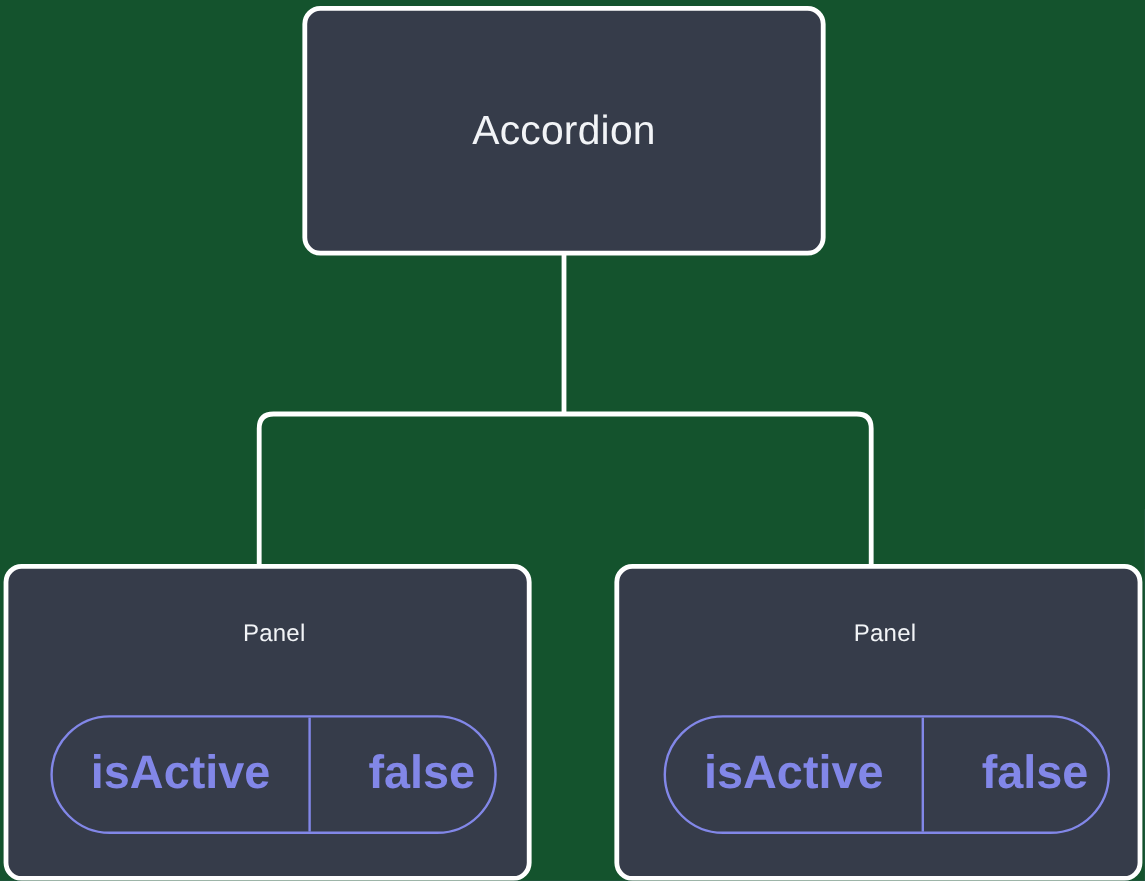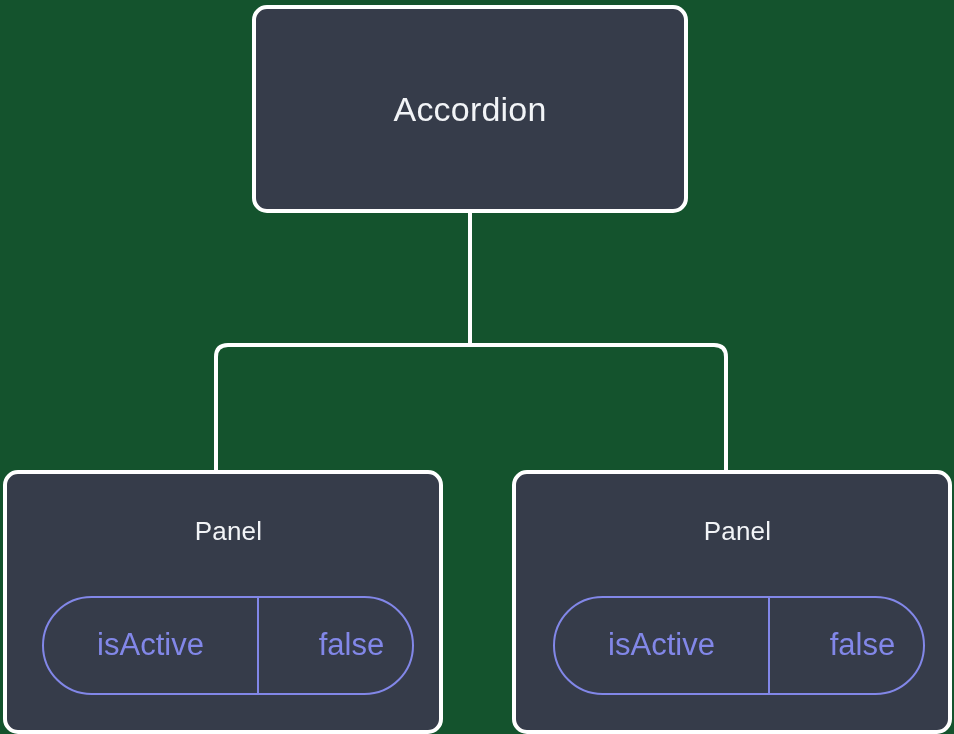--- a/index.html
+++ b/index.html
@@ -71,21 +71,21 @@
     line-height: 1;
     white-space: nowrap;
   }
 
   .node-root .node-title {
     font-size: 34px;
     font-weight: 400;
   }
 
   .node-child .node-title {
-    font-size: 26px;
+    font-size: 20px;
     font-weight: 400;
     margin-left: 11px;
   }
 
   
   .state-pill {
     position: absolute;
     top: 122px;
     box-sizing: border-box;
     height: 99px;
@@ -97,22 +97,22 @@
   }
 
   .state-pill-left  { left: 35px;  width: 372px; }
   .state-pill-right { left: 37px;  width: 372px; }
 
   .pill-cell {
     display: flex;
     align-items: center;
     justify-content: center;
     color: #8287e8;
-    font-size: 31px;
-    font-weight: 400;
+    font-size: 39px;
+    font-weight: 700;
     line-height: 1;
     white-space: nowrap;
     box-sizing: border-box;
     text-align: right;
   }
 
   .pill-key {
     flex: 0 0 215px;
     border-right: 2px solid #8287e8;
     padding-bottom: 2px;

